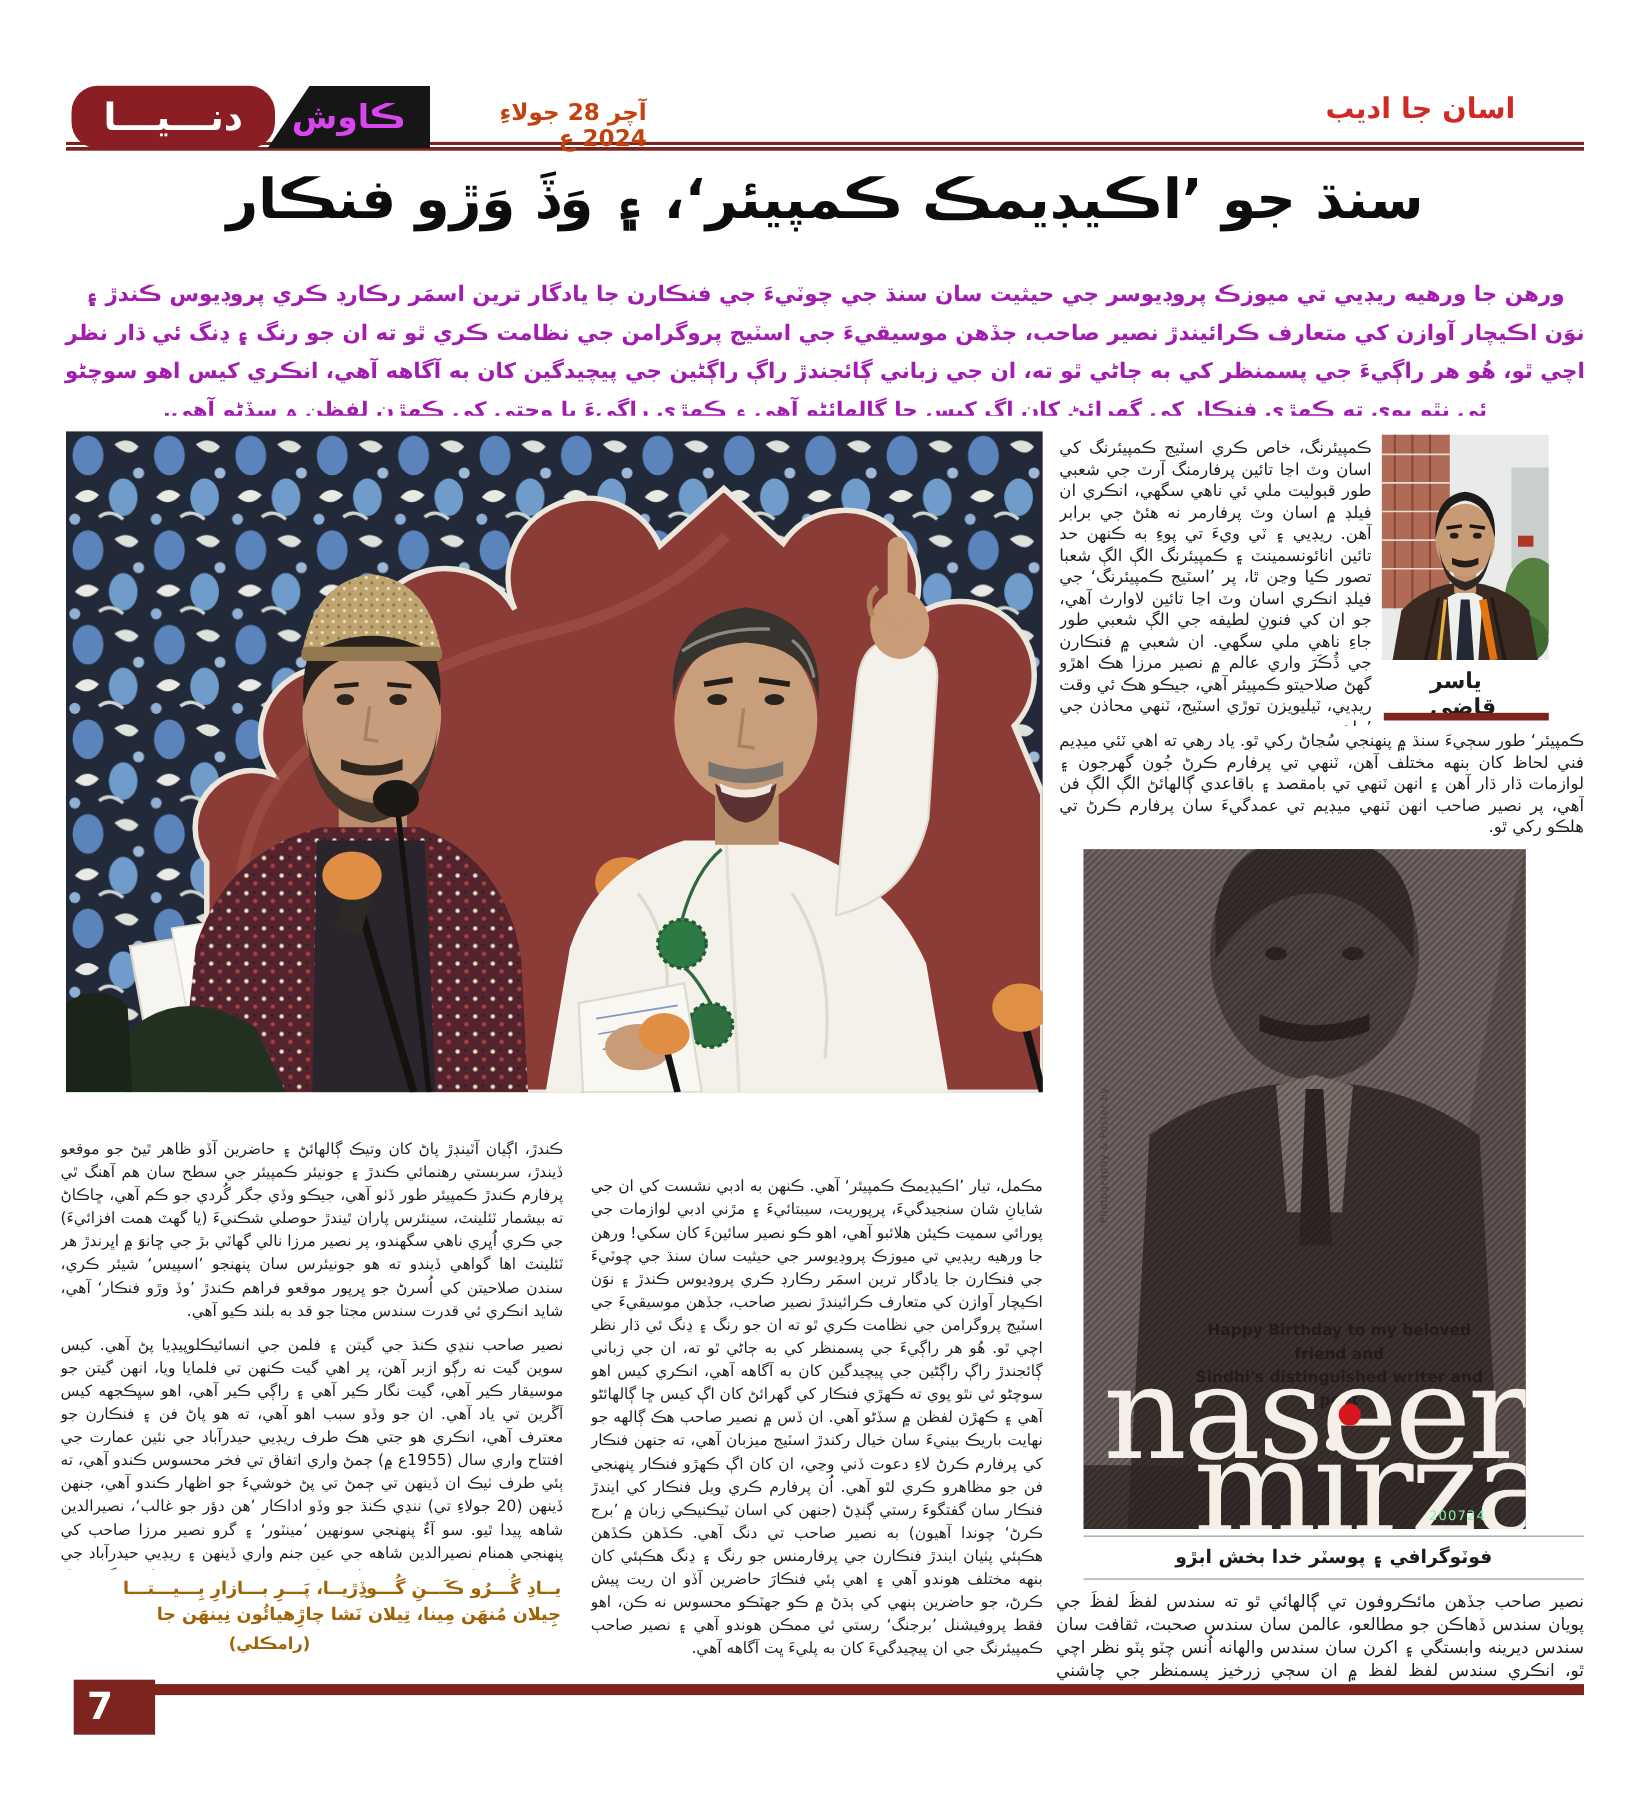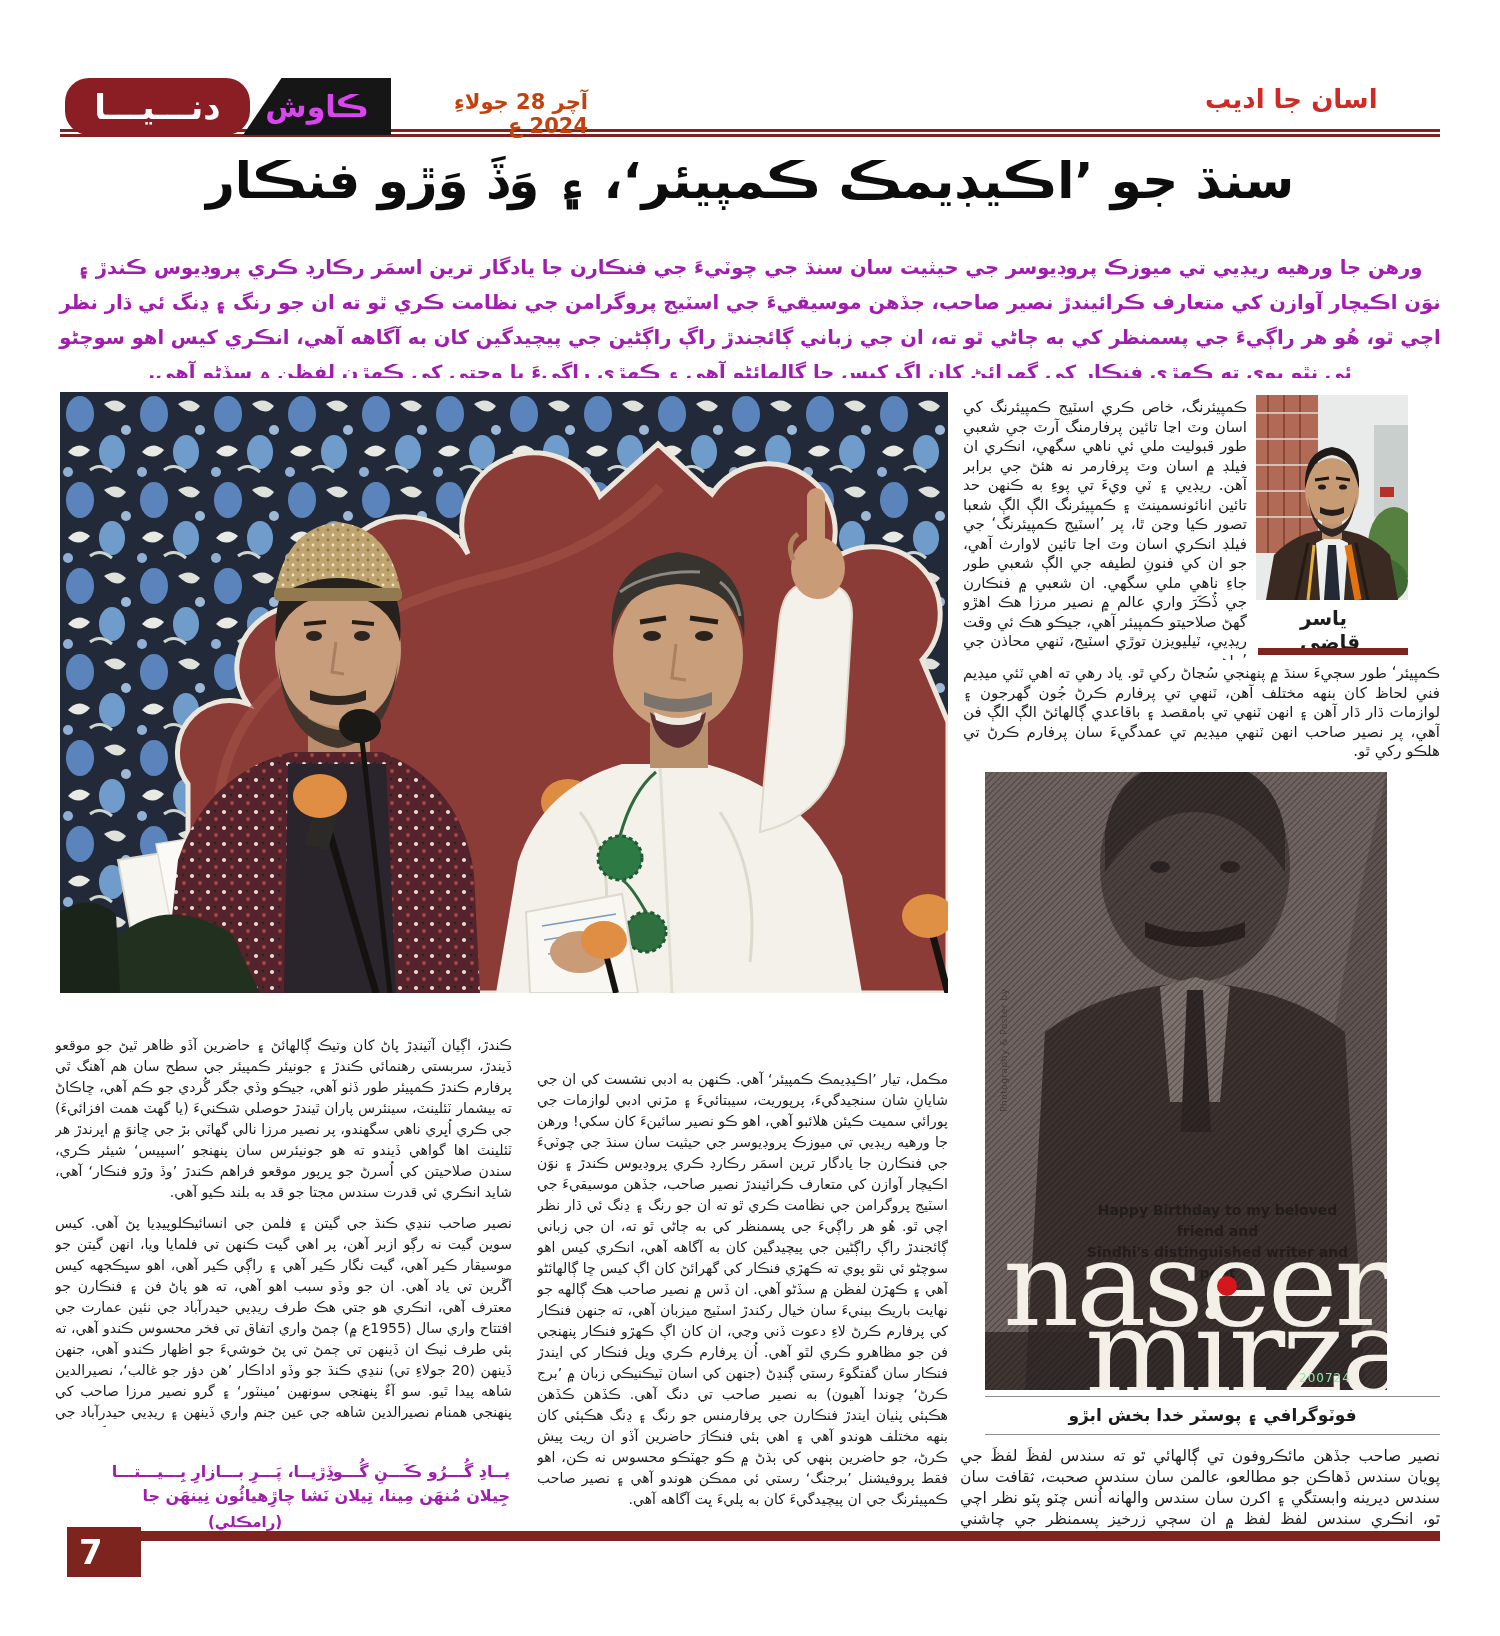--- a/index.html
+++ b/index.html
@@ -27,21 +27,21 @@
   .poster{background:#6f6361;overflow:hidden;}
   .poster .hatch{position:absolute;inset:0;
      background:repeating-linear-gradient(135deg, rgba(20,12,10,0.25) 0 1.5px, rgba(0,0,0,0) 1.5px 4.5px);}
   .poster-greeting{position:absolute;left:90px;top:428px;width:285px;text-align:center;
      font-weight:bold;font-size:14px;line-height:21px;color:#221c1b;}
   .poster-name{position:absolute;font-family:"DejaVu Serif", serif;color:#f4efe7;line-height:0.72;
      letter-spacing:-3px;font-size:118px;white-space:nowrap;}
   .poster-code{position:absolute;left:314px;top:599px;font-size:12px;font-weight:normal;color:#86efac;letter-spacing:1px;}
   .poster-credit{position:absolute;left:-66px;top:250px;width:170px;transform:rotate(-90deg);
      font-size:9px;color:#463d3a;letter-spacing:0.5px;}
-  .poem{font-weight:bold;font-size:16px;line-height:24px;text-align:right;color:#a21caf;margin-top:28px;}
+  .poem{font-weight:bold;font-size:16px;line-height:24px;text-align:right;color:#a16207;}
   .poem-attr{text-align:left;padding-left:118px;font-weight:bold;font-size:15px;margin-top:2px;}
   .pageno{background:#7d241f;color:#ffffff;font-weight:bold;font-size:34px;
           display:flex;align-items:center;padding-left:12px;}
 </style>
 </head>
 <body>
 
 <div class="page">
 
   <div class="abs double-rule" style="left:60px;top:129px;width:1380px;height:8px;"></div>

